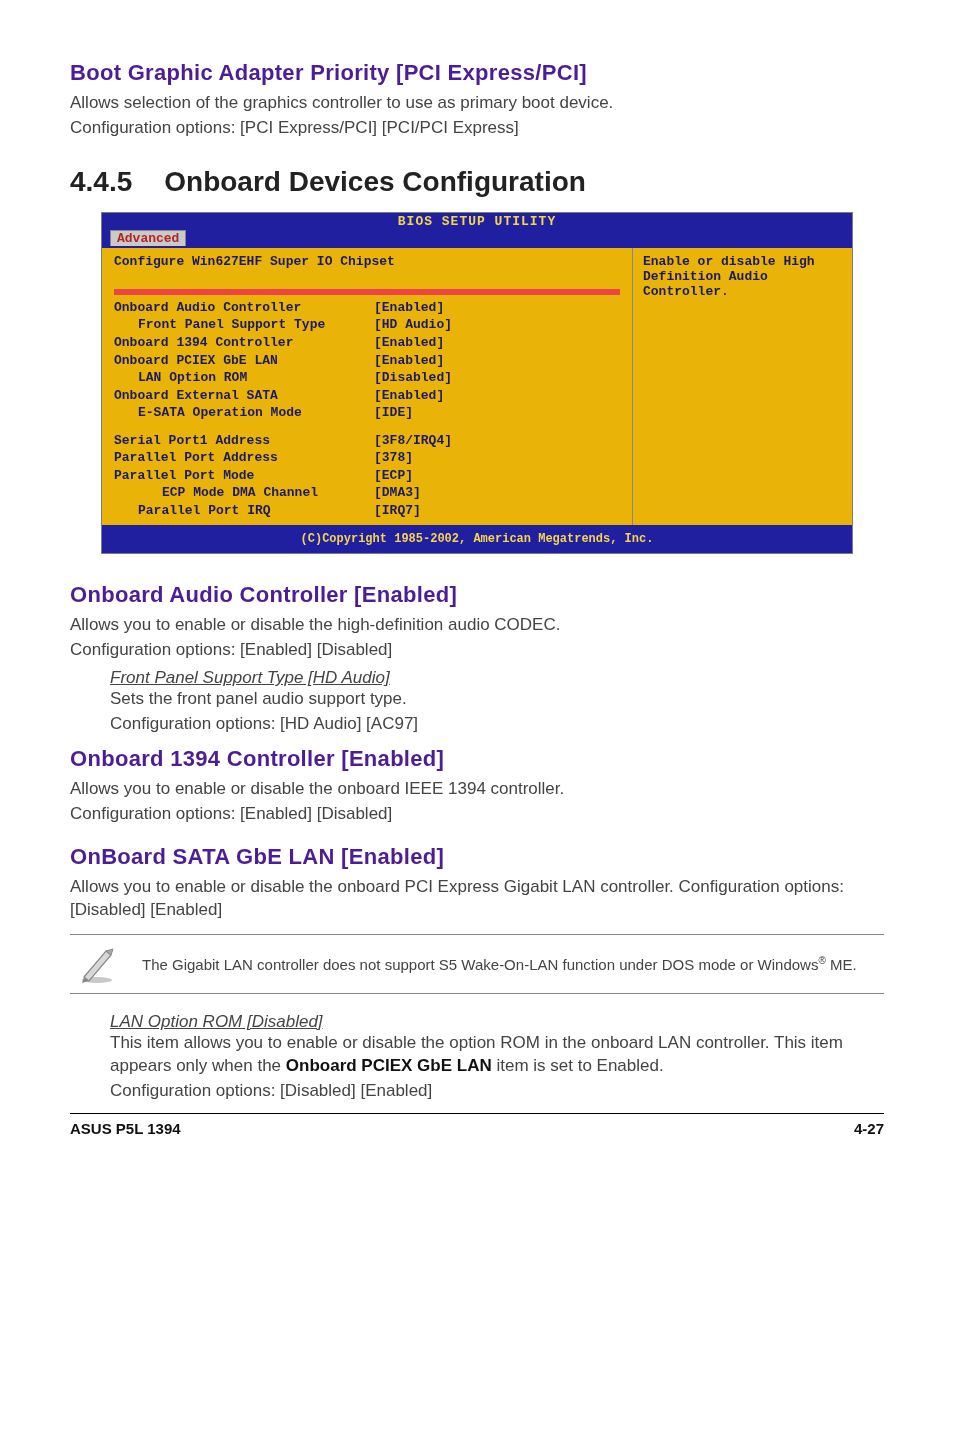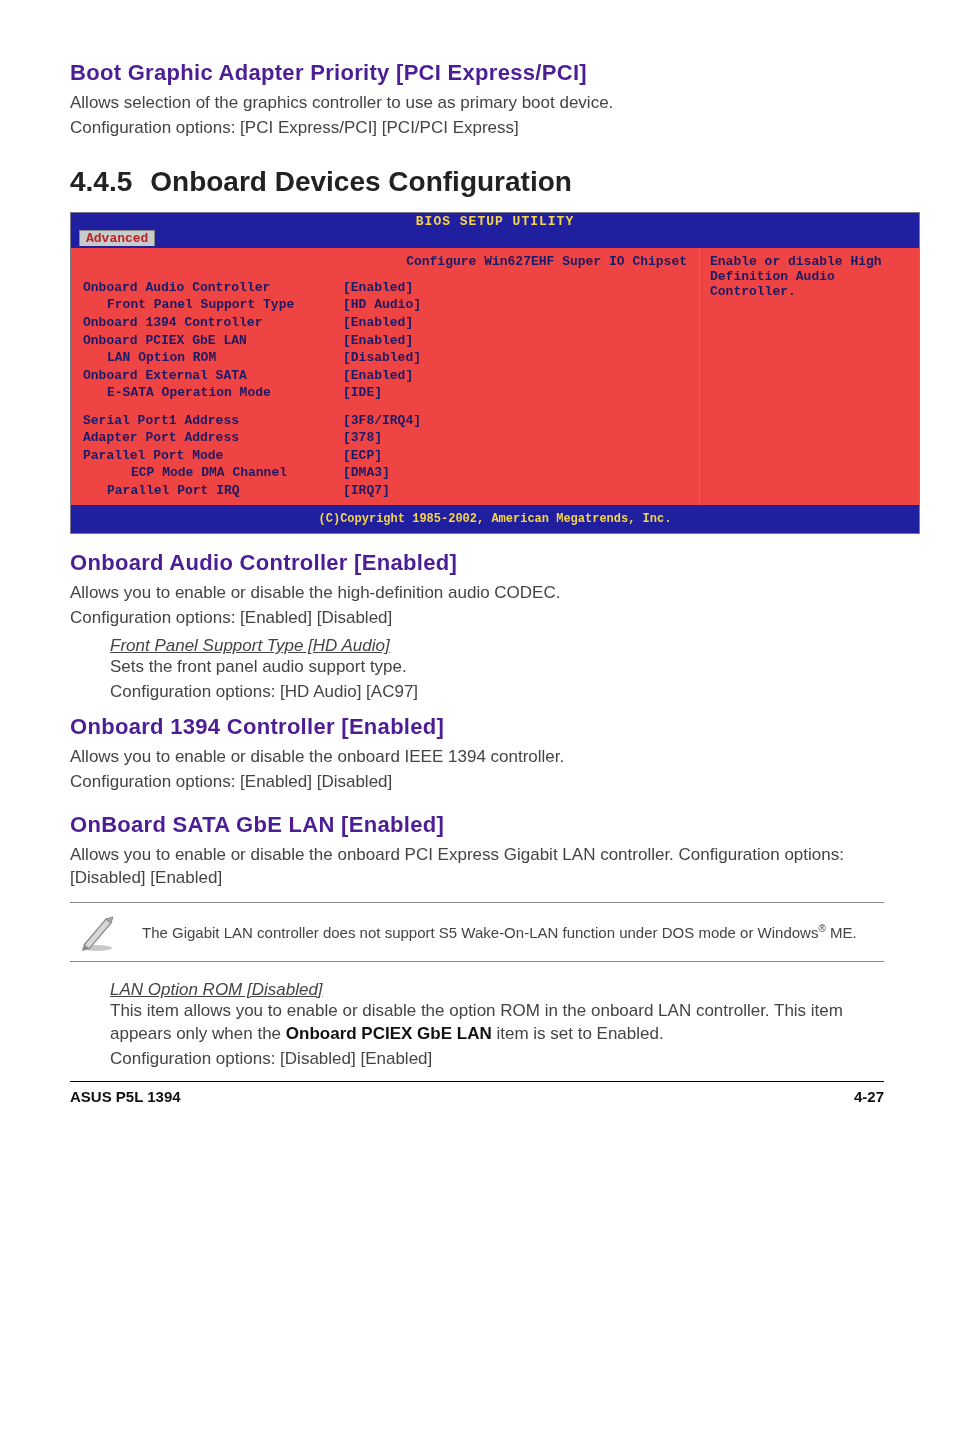--- a/index.html
+++ b/index.html
@@ -17,36 +17,36 @@
     margin-bottom: 6px;
     letter-spacing: 0.3px;
   }
   .h-numbered {
     font-size: 28px;
     font-weight: bold;
     color: #222;
     margin-top: 26px;
     margin-bottom: 14px;
   }
-  .h-numbered .num { display: inline-block; margin-right: 18px; }
+  .h-numbered .num { display: inline-block; margin-right: 32px; }
   .body-text {
     font-size: 17px;
     color: #444;
     line-height: 1.35;
     margin-bottom: 2px;
   }
   .indent-block { margin-left: 40px; margin-top: 6px; margin-bottom: 10px; }
   .italic-underline { font-style: italic; text-decoration: underline; color: #444; font-size: 17px; }
   .bold-inline { font-weight: bold; color: #111; }
   
   .bios {
-    width: 850px;
-    margin: 0 auto 16px auto;
+    width: 752px;
+    margin: 0 auto 28px auto;
     border: 1px solid #7a7a88;
-    background: #ef4444;
+    background: #eab308;
     font-family: "Courier New", monospace;
     font-size: 13px;
     font-weight: bold;
     color: #1a1a66;
   }
   .bios-title-bar {
     background: #1f1fa0;
     color: #f5d54a;
     text-align: center;
     padding: 1px 0;
@@ -74,24 +74,23 @@
     flex: 1;
     padding: 6px 12px;
   }
   .bios-right {
     width: 220px;
     border-left: 1px solid #888;
     padding: 6px 10px;
     color: #1a1a66;
   }
   .bios-subhead {
-    border-bottom: 2px solid #ef4444;
-    padding-bottom: 4px;
+    border-bottom: 6px solid #ef4444;
+    padding-bottom: 20px;
     margin-bottom: 4px;
-    text-align: right;
   }
   .bios-row {
     display: flex;
     line-height: 1.35;
     white-space: pre;
   }
   .bios-label { width: 260px; }
   .bios-indent1 { padding-left: 24px; }
   .bios-indent2 { padding-left: 48px; }
   .bios-gap { height: 10px; }
@@ -154,21 +153,21 @@
       <div class="bios-row"><span class="bios-label bios-indent1">Front Panel Support Type</span><span>[HD Audio]</span></div>
       <div class="bios-row"><span class="bios-label">Onboard 1394 Controller</span><span>[Enabled]</span></div>
       <div class="bios-row"><span class="bios-label">Onboard PCIEX GbE LAN</span><span>[Enabled]</span></div>
       <div class="bios-row"><span class="bios-label bios-indent1">LAN Option ROM</span><span>[Disabled]</span></div>
       <div class="bios-row"><span class="bios-label">Onboard External SATA</span><span>[Enabled]</span></div>
       <div class="bios-row"><span class="bios-label bios-indent1">E-SATA Operation Mode</span><span>[IDE]</span></div>
 
       <div class="bios-gap"></div>
 
       <div class="bios-row"><span class="bios-label">Serial Port1 Address</span><span>[3F8/IRQ4]</span></div>
-      <div class="bios-row"><span class="bios-label">Adapter Port Address</span><span>[378]</span></div>
+      <div class="bios-row"><span class="bios-label">Parallel Port Address</span><span>[378]</span></div>
       <div class="bios-row"><span class="bios-label">Parallel Port Mode</span><span>[ECP]</span></div>
       <div class="bios-row"><span class="bios-label bios-indent2">ECP Mode DMA Channel</span><span>[DMA3]</span></div>
       <div class="bios-row"><span class="bios-label bios-indent1">Parallel Port IRQ</span><span>[IRQ7]</span></div>
     </div>
     <div class="bios-right">Enable or disable High Definition Audio Controller.</div>
   </div>
   <div class="bios-footer">(C)Copyright 1985-2002, American Megatrends, Inc.</div>
 </div>
 
 <div class="h-section">Onboard Audio Controller [Enabled]</div>

